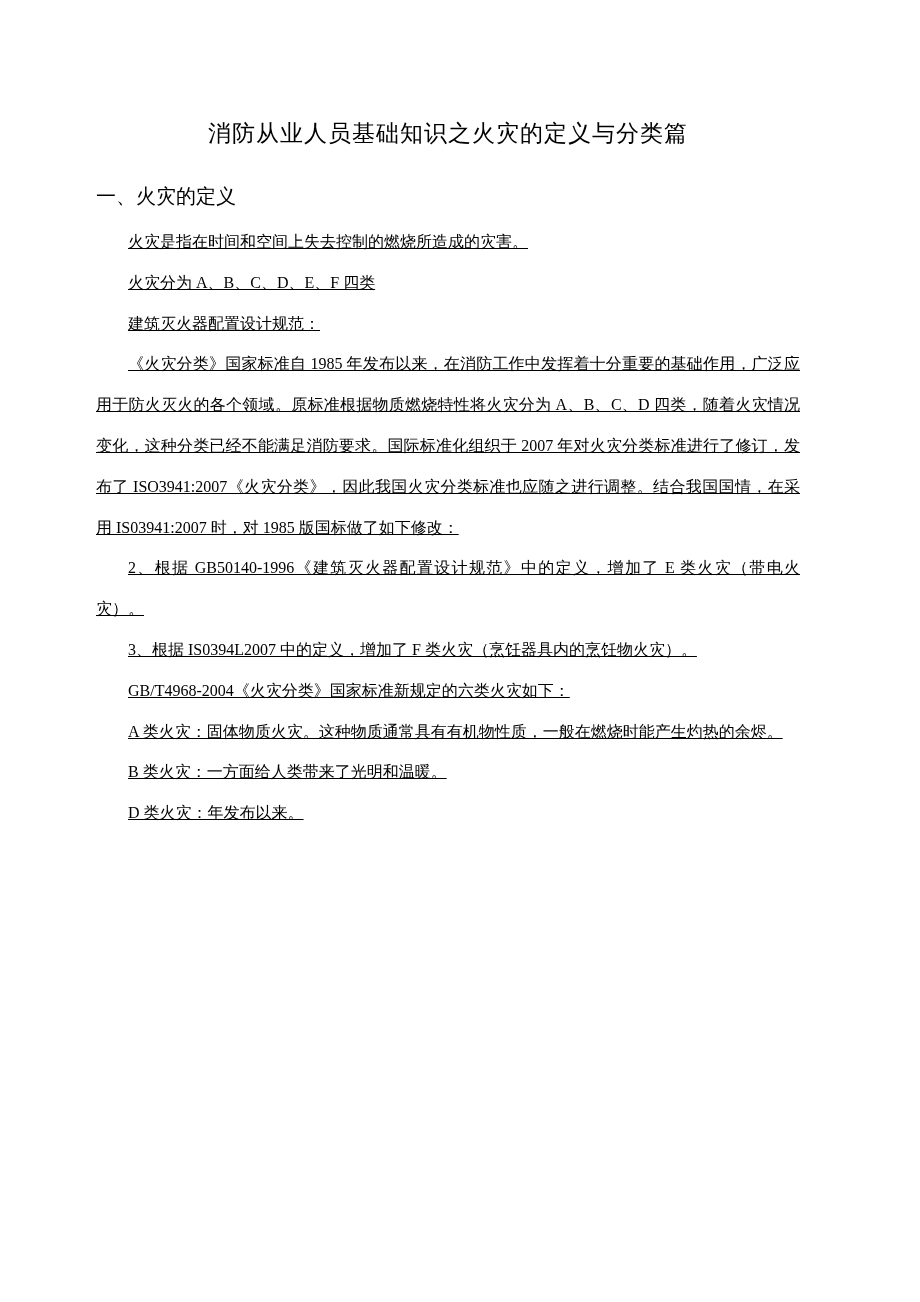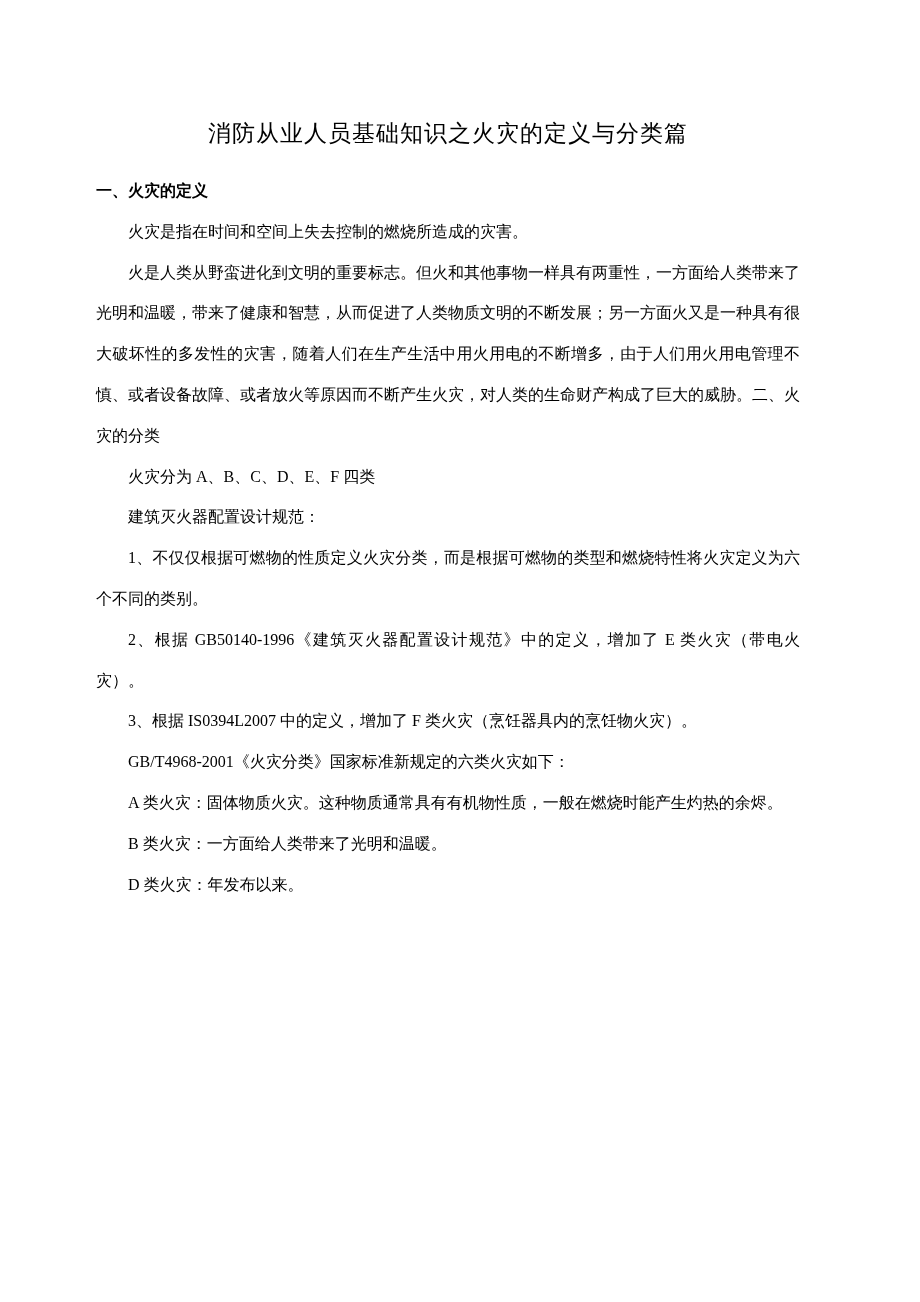--- a/index.html
+++ b/index.html
@@ -17,47 +17,46 @@
     color: #000;
   }
   .title {
     text-align: center;
     font-size: 23px;
     font-weight: 400;
     letter-spacing: 1px;
     margin: 0 0 22px 0;
   }
   .sect-head {
-    font-size: 16px;
+    font-size: 20px;
     line-height: 2.55;
     margin: 0;
-    font-weight: bold;
   }
   .body {
     font-size: 16px;
     line-height: 2.55;
     text-align: justify;
     margin: 0;
+    text-decoration: underline;
   }
   .indent {
     text-indent: 2em;
   }
 </style>
 </head>
 <body>
 
 <div class="page">
   <h1 class="title">消防从业人员基础知识之火灾的定义与分类篇</h1>
 
   <p class="sect-head">一、火灾的定义</p>
 
   <p class="body indent">火灾是指在时间和空间上失去控制的燃烧所造成的灾害。</p>
-  <p class="body indent">火是人类从野蛮进化到文明的重要标志。但火和其他事物一样具有两重性，一方面给人类带来了光明和温暖，带来了健康和智慧，从而促进了人类物质文明的不断发展；另一方面火又是一种具有很大破坏性的多发性的灾害，随着人们在生产生活中用火用电的不断增多，由于人们用火用电管理不慎、或者设备故障、或者放火等原因而不断产生火灾，对人类的生命财产构成了巨大的威胁。二、火灾的分类</p>
   <p class="body indent">火灾分为 A、B、C、D、E、F 四类</p>
   <p class="body indent">建筑灭火器配置设计规范：</p>
-  <p class="body indent">1、不仅仅根据可燃物的性质定义火灾分类，而是根据可燃物的类型和燃烧特性将火灾定义为六个不同的类别。</p>
+  <p class="body indent">《火灾分类》国家标准自 1985 年发布以来，在消防工作中发挥着十分重要的基础作用，广泛应用于防火灭火的各个领域。原标准根据物质燃烧特性将火灾分为 A、B、C、D 四类，随着火灾情况变化，这种分类已经不能满足消防要求。国际标准化组织于 2007 年对火灾分类标准进行了修订，发布了 ISO3941:2007《火灾分类》，因此我国火灾分类标准也应随之进行调整。结合我国国情，在采用 IS03941:2007 时，对 1985 版国标做了如下修改：</p>
   <p class="body indent">2、根据 GB50140-1996《建筑灭火器配置设计规范》中的定义，增加了 E 类火灾（带电火灾）。</p>
   <p class="body indent">3、根据 IS0394L2007 中的定义，增加了 F 类火灾（烹饪器具内的烹饪物火灾）。</p>
-  <p class="body indent">GB/T4968-2001《火灾分类》国家标准新规定的六类火灾如下：</p>
+  <p class="body indent">GB/T4968-2004《火灾分类》国家标准新规定的六类火灾如下：</p>
   <p class="body indent">A 类火灾：固体物质火灾。这种物质通常具有有机物性质，一般在燃烧时能产生灼热的余烬。</p>
   <p class="body indent">B 类火灾：一方面给人类带来了光明和温暖。</p>
   <p class="body indent">D 类火灾：年发布以来。</p>
 </div>
 
 </body></html>

